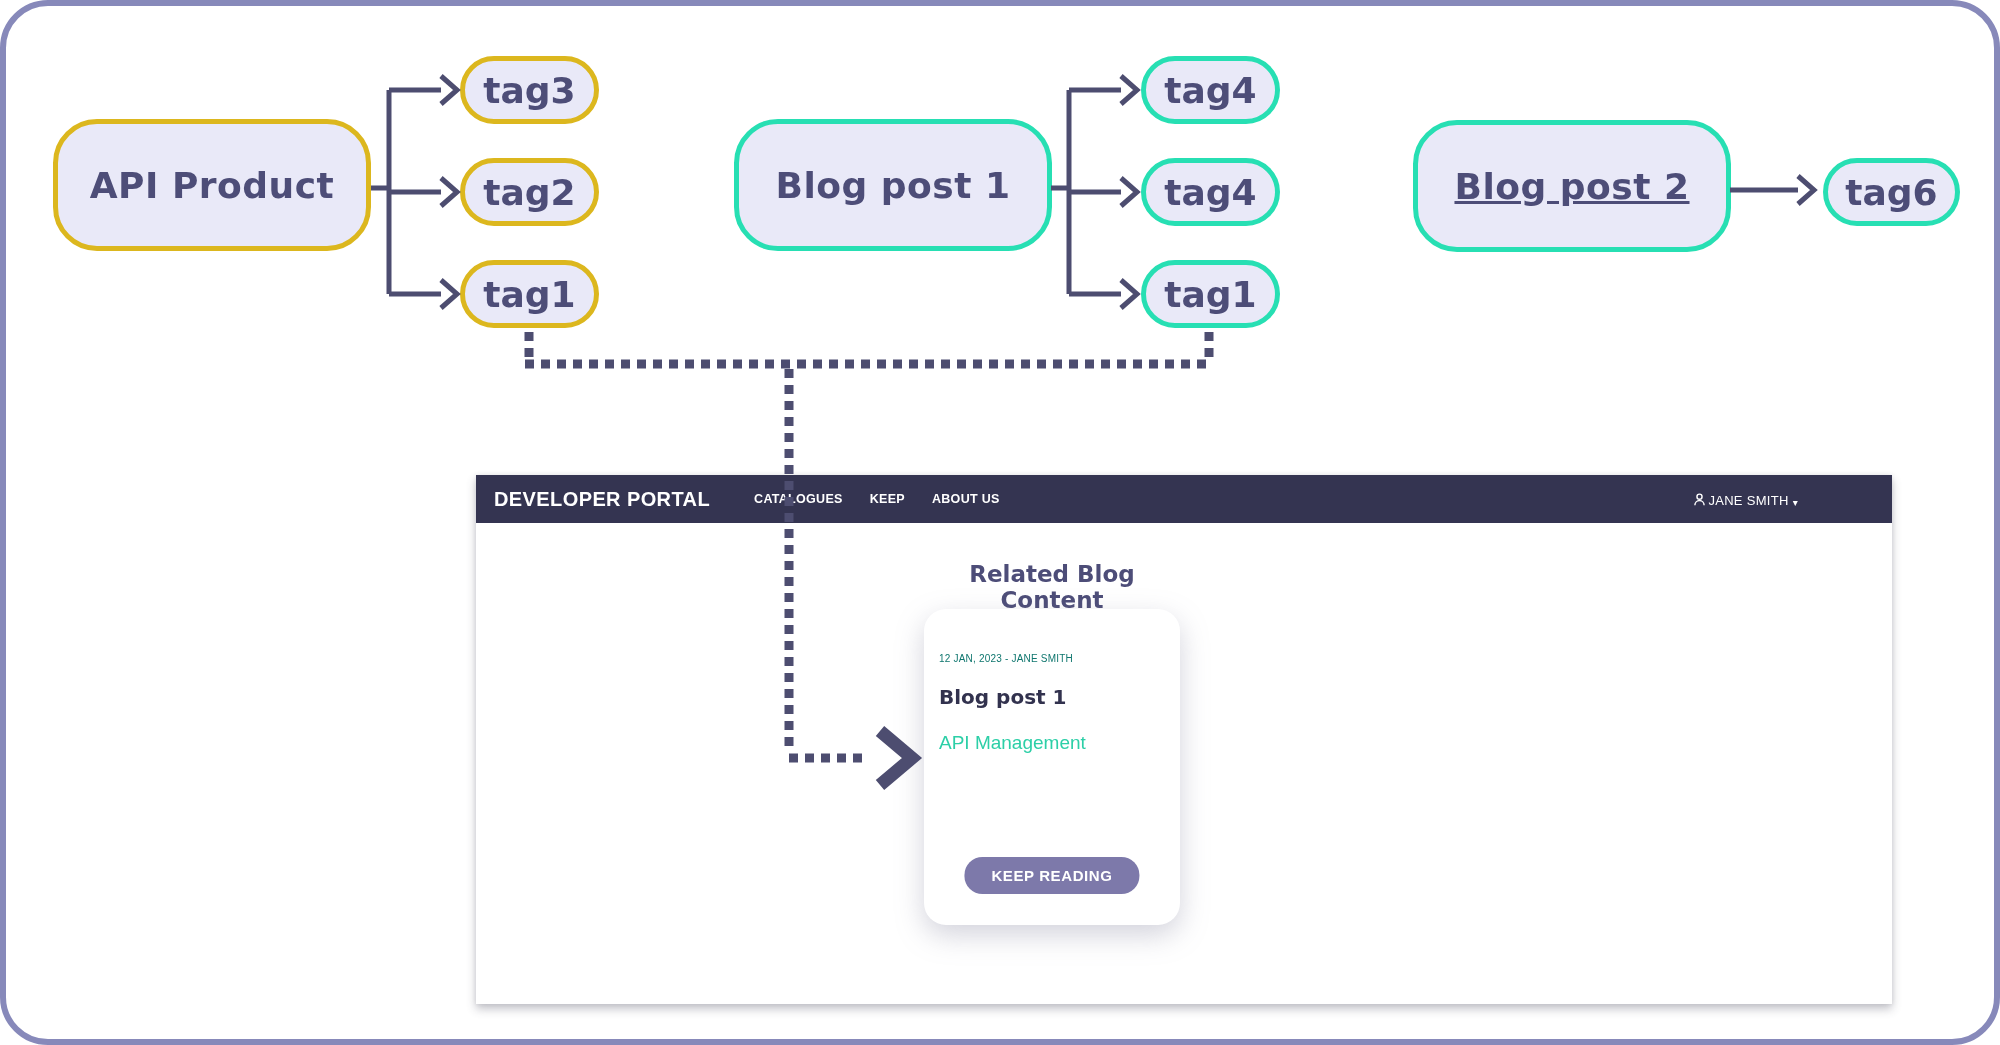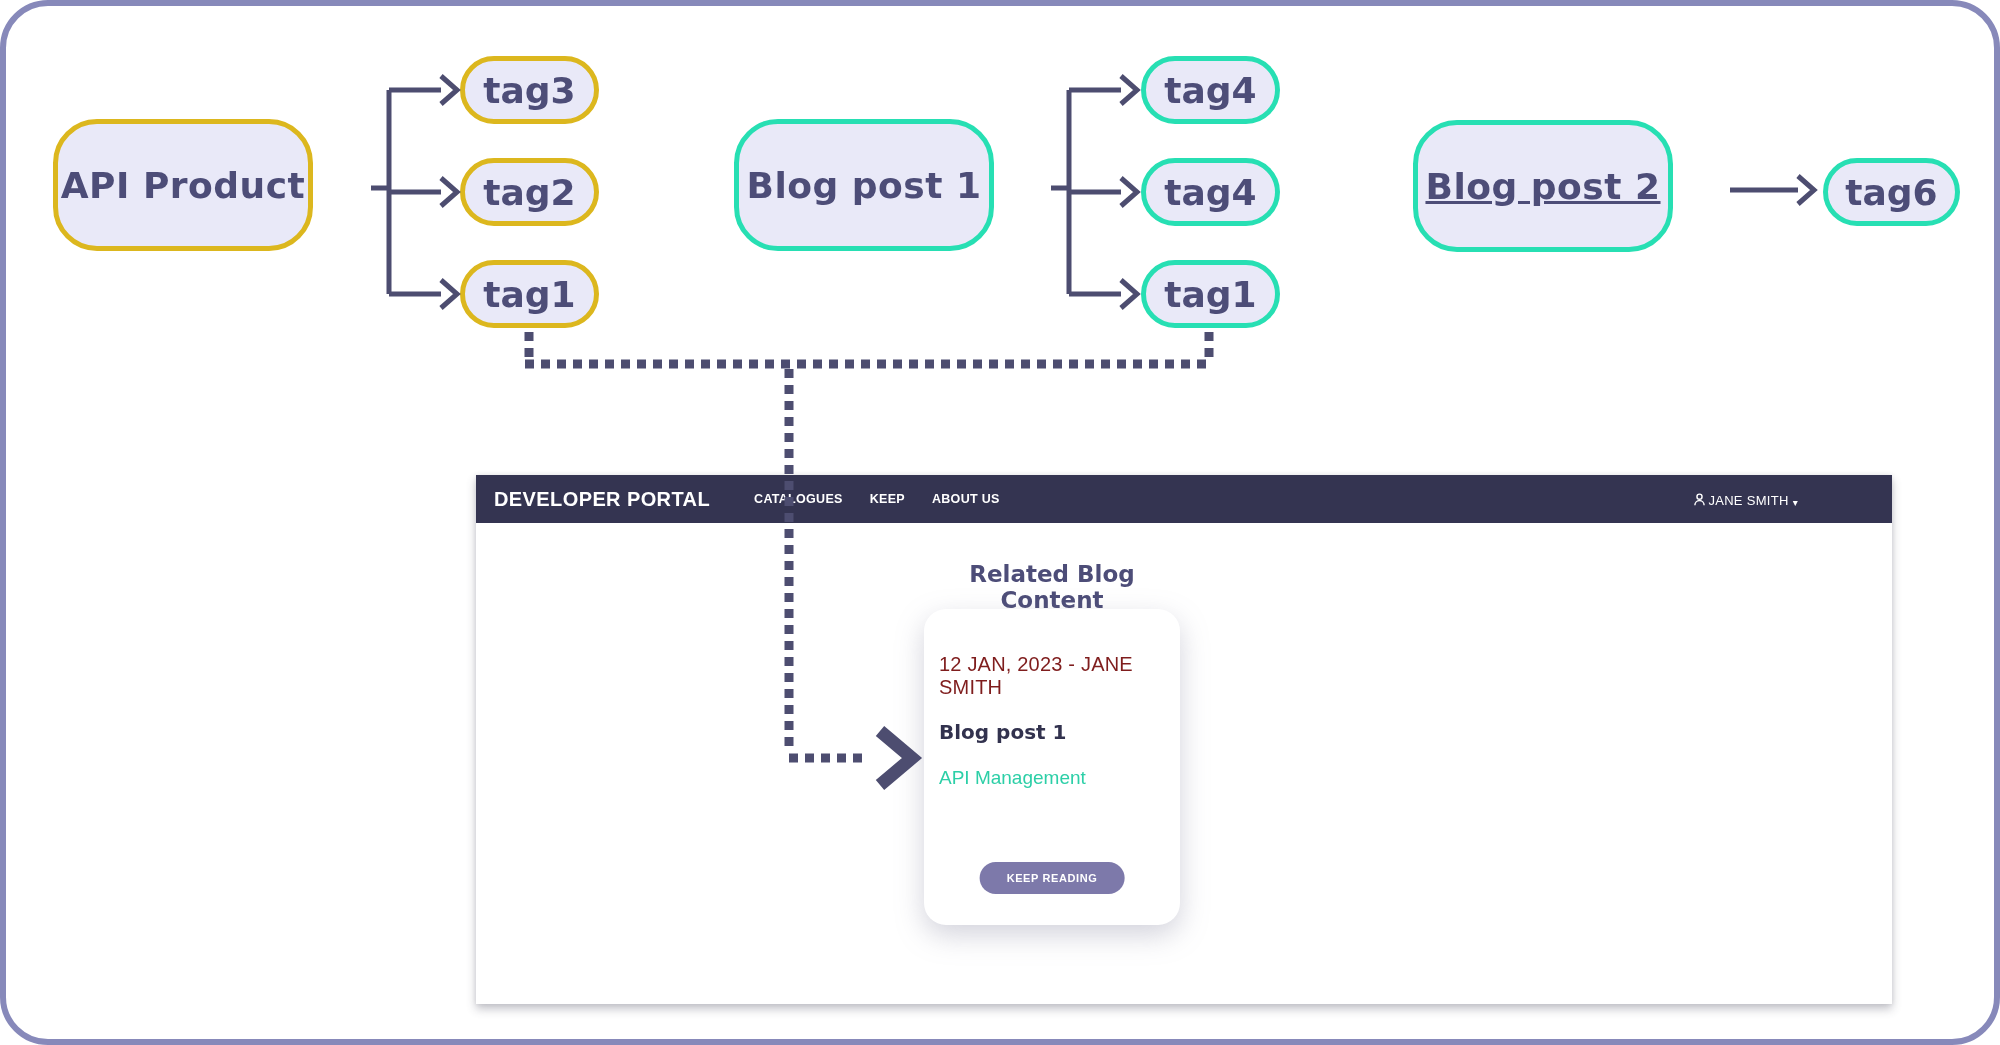--- a/index.html
+++ b/index.html
@@ -17,21 +17,21 @@
   
   .node, .pill {
     position: absolute;
     display: flex; align-items: center; justify-content: center;
     background: var(--lavender, #e9e9f8);
     color: var(--ink, #4d4d78);
     font-family: "DejaVu Sans", sans-serif;
     z-index: 2;
   }
   .node {
-    width: 260px; height: 132px;
+    width: 318px; height: 132px;
     border-radius: 44px;
     border: 5px solid;
     font-size: 36px; font-weight: 600; letter-spacing: 0.5px;
   }
   .pill {
     width: 139px; height: 68px;
     border-radius: 34px;
     border: 5px solid;
     font-size: 36px; font-weight: 600;
   }
@@ -79,34 +79,34 @@
     font-size: 23px; font-weight: 600;
     color: var(--ink, #4d4d78);
   }
   .blog-card {
     position: absolute; left: 448px; top: 134px;
     width: 256px; height: 316px;
     background: #ffffff; border-radius: 22px;
     box-shadow: 0 10px 28px rgba(130,130,155,0.35);
     padding: 44px 15px 20px 15px;
   }
-  .card-meta { font-size: 20px; color: #7f1d1d; letter-spacing: 0.2px; }
+  .card-meta { font-size: 10px; color: #0f766e; letter-spacing: 0.2px; }
   .card-title {
     font-family: "DejaVu Sans", sans-serif;
     font-size: 20px; font-weight: bold; color: #32324e;
     margin-top: 21px;
   }
   .card-tag { font-size: 19px; color: var(--taglink, #2ccfa7); margin-top: 23px; cursor: pointer; }
   .card-button {
     position: absolute; left: 50%; bottom: 31px; transform: translateX(-50%);
     background: var(--button, #7d79aa); color: #ffffff;
     border: none; border-radius: 18px;
     padding: 10px 27px;
     font-family: "Liberation Sans", sans-serif;
-    font-size: 11px; font-weight: bold; letter-spacing: 0.6px;
+    font-size: 15px; font-weight: bold; letter-spacing: 0.6px;
     white-space: nowrap; cursor: pointer;
   }
   .user-icon svg { display: block; }
 </style>
 </head>
 <body>
 
 <div class="canvas">
 
   <svg class="connectors">

